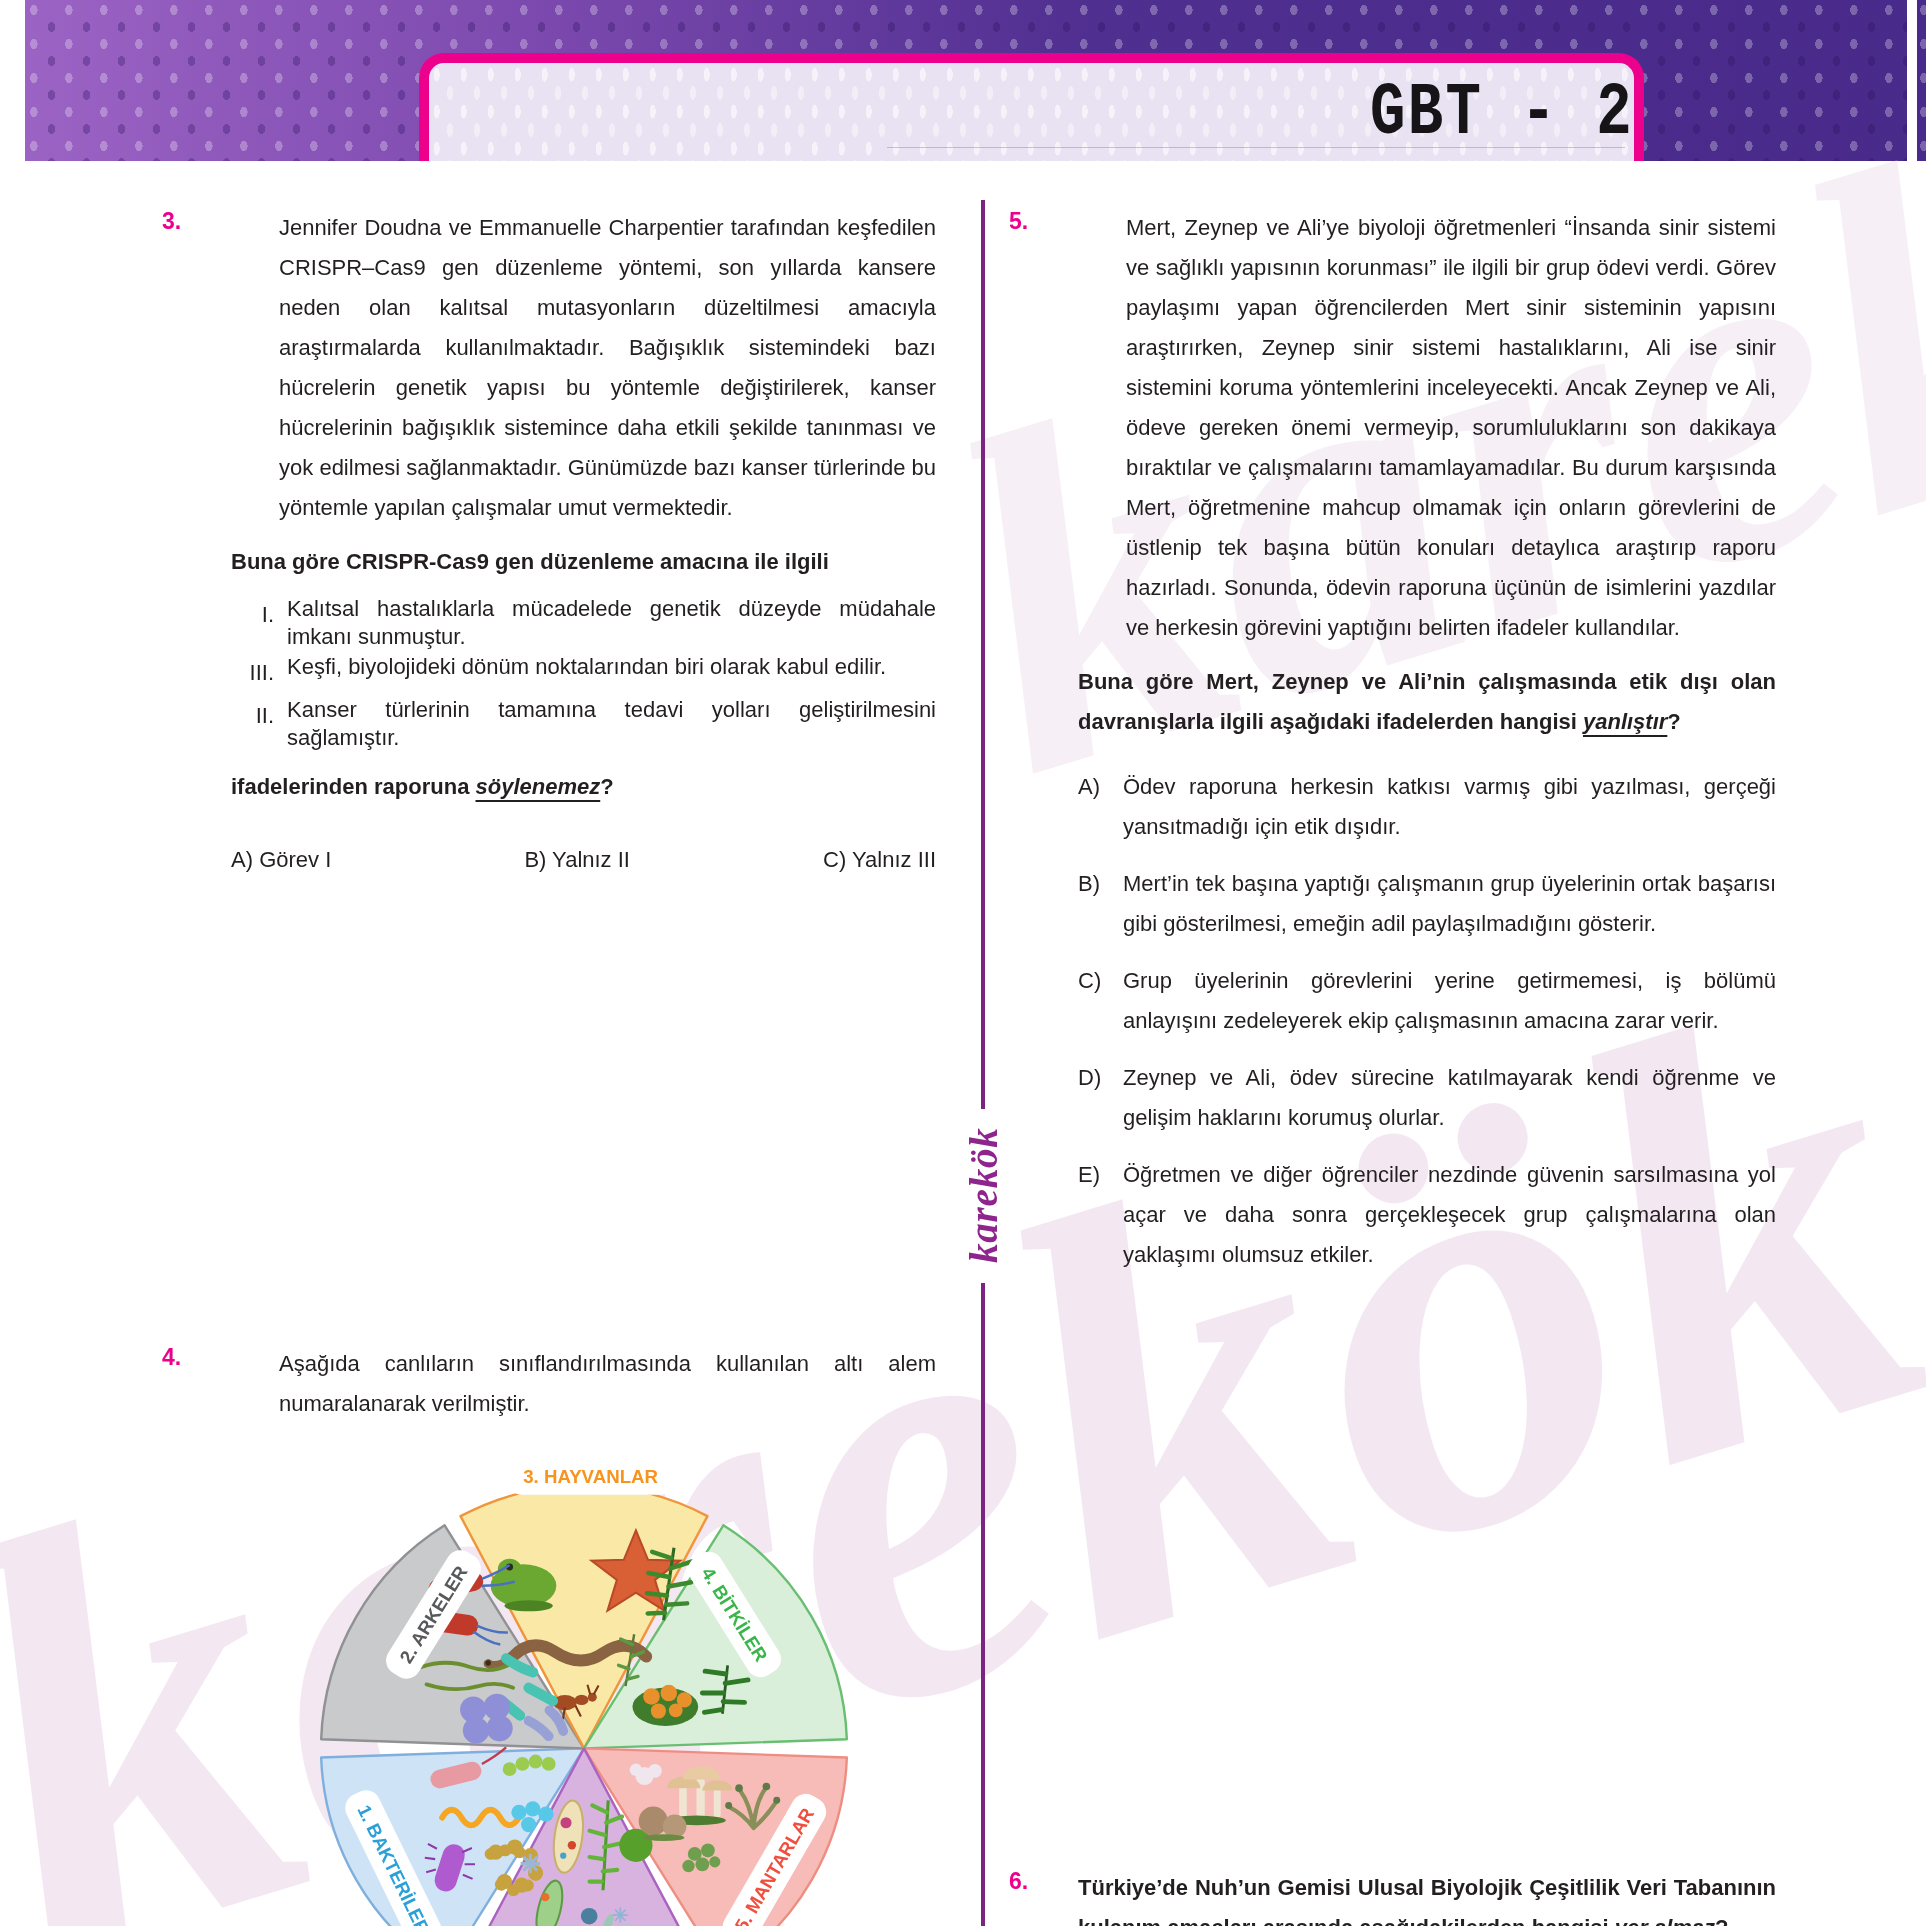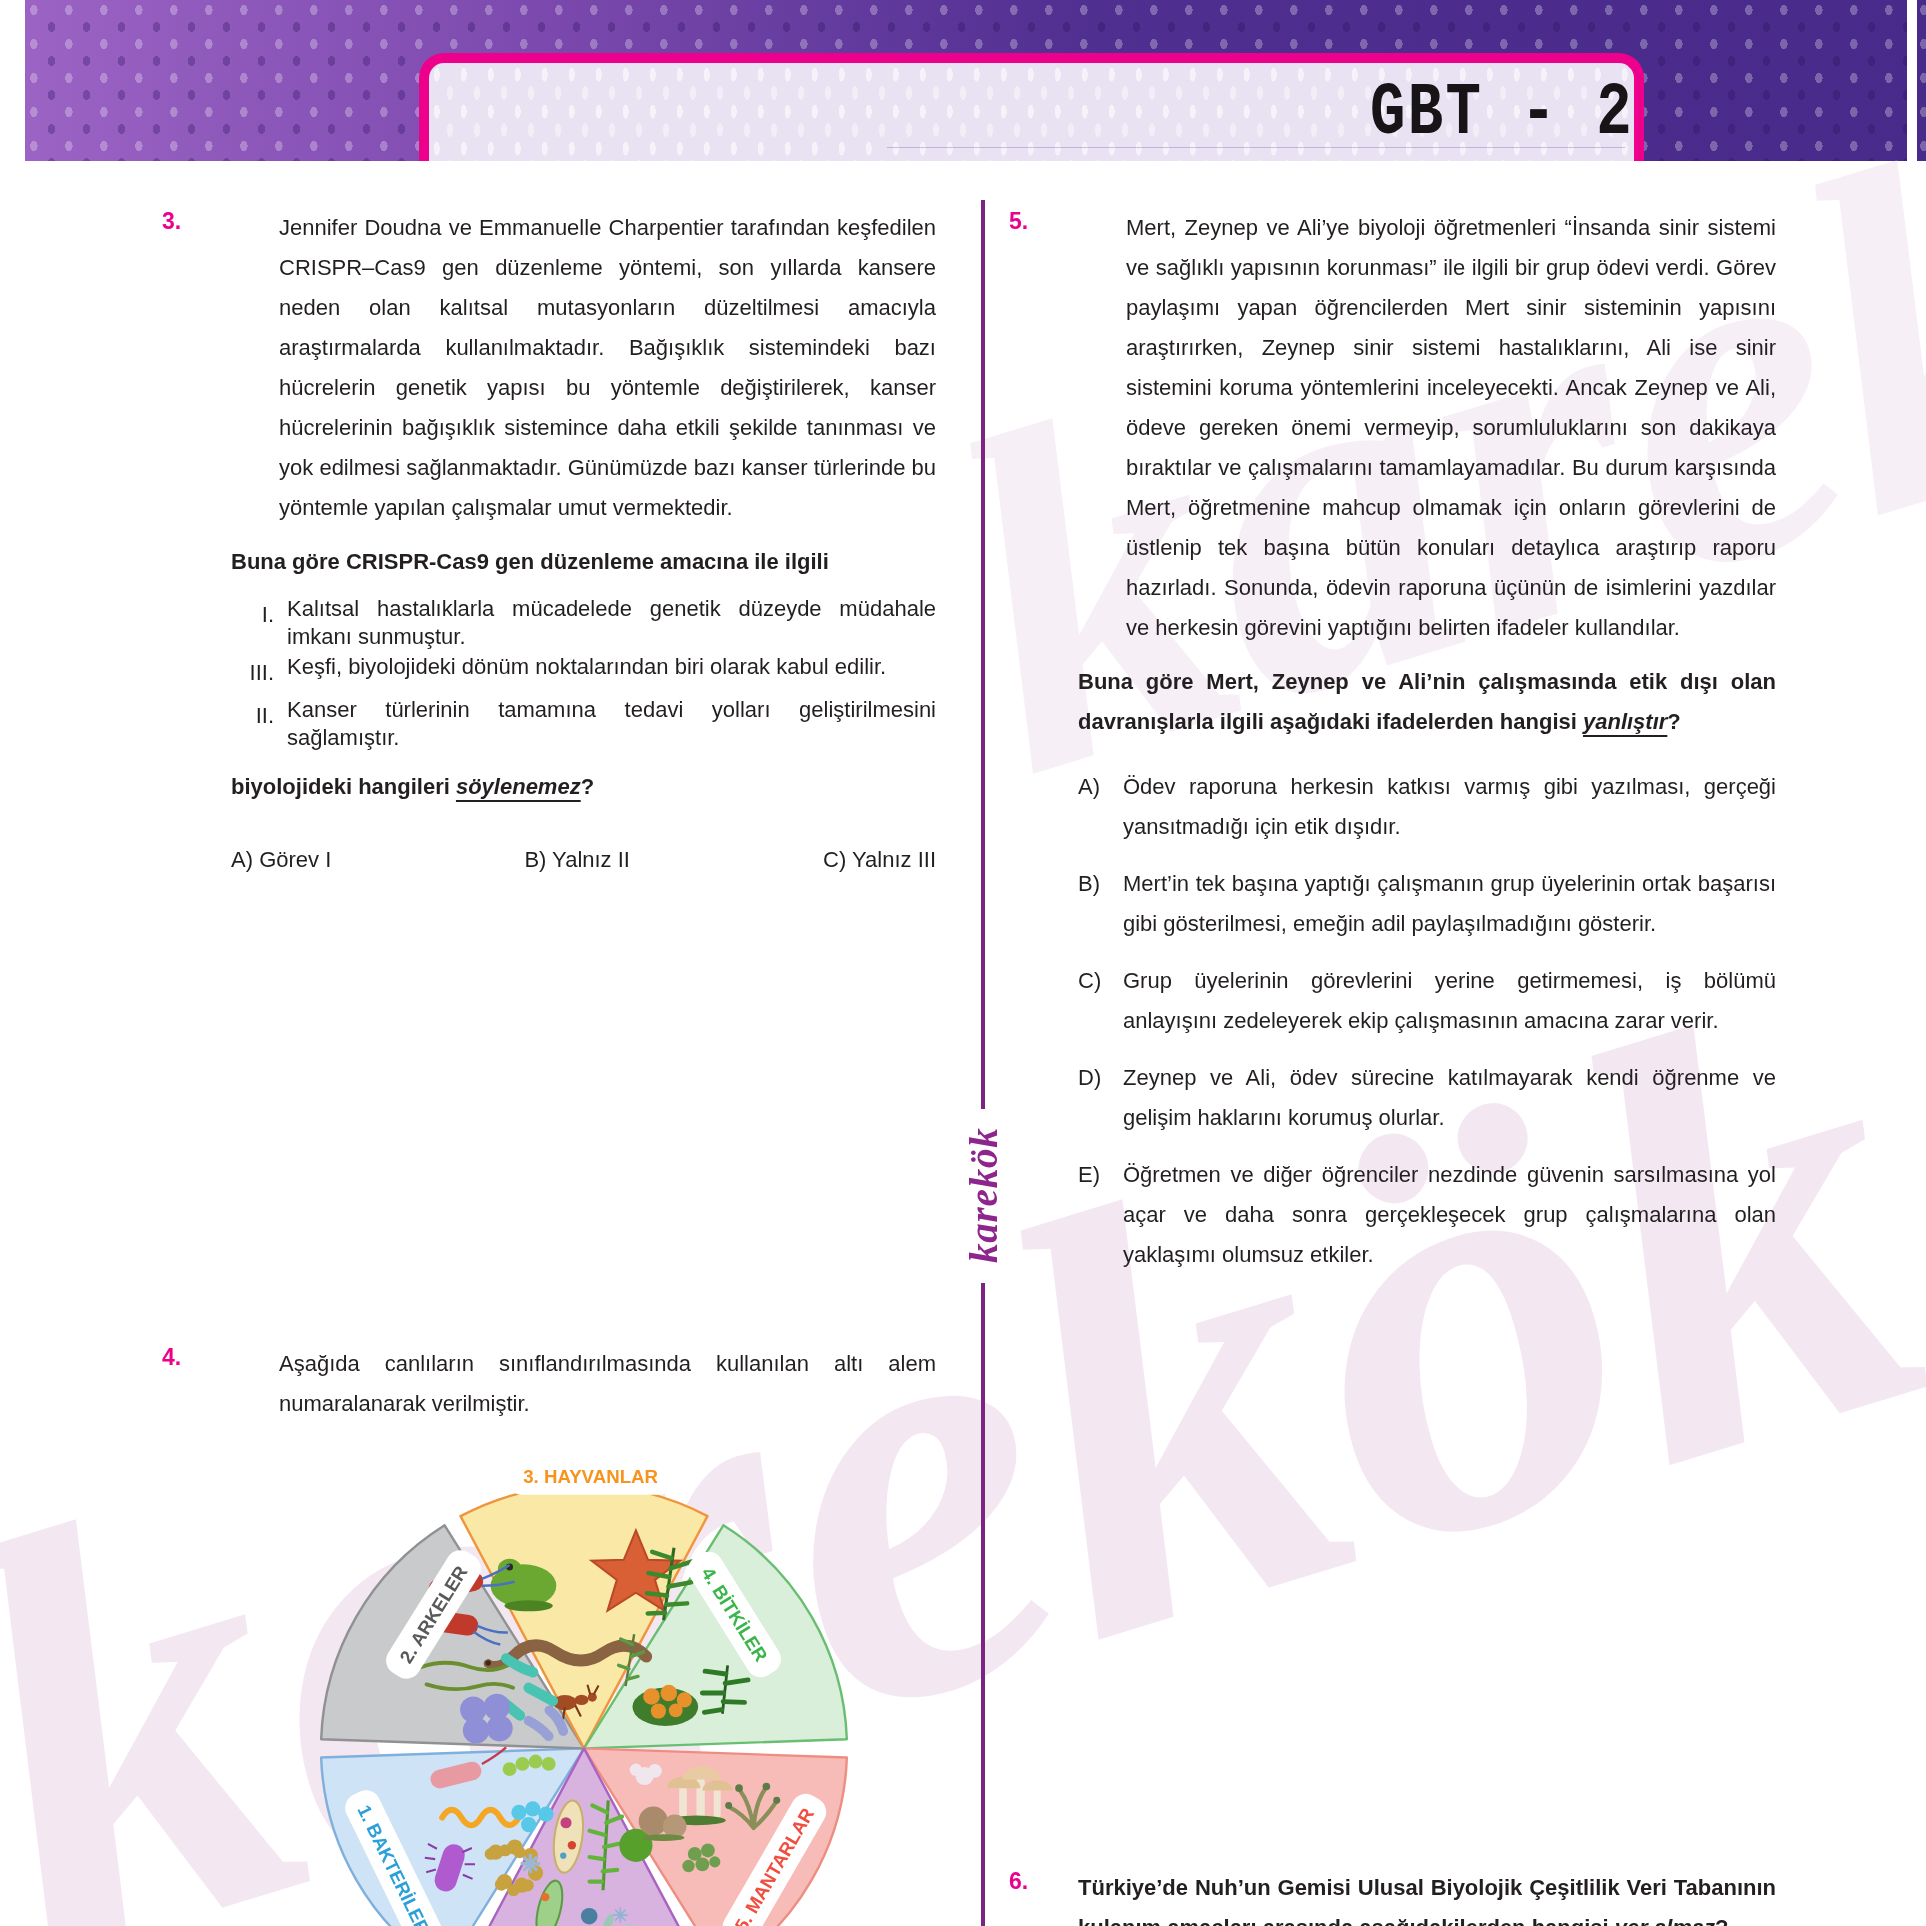--- a/index.html
+++ b/index.html
@@ -126,21 +126,21 @@
       </div>
       <div class="statement">
         <span class="st-marker">III.</span>
         <span class="st-text">Keşfi, biyolojideki dönüm noktalarından biri olarak kabul edilir.</span>
       </div>
       <div class="statement">
         <span class="st-marker">II.</span>
         <span class="st-text">Kanser türlerinin tamamına tedavi yolları geliştirilmesini sağlamıştır.</span>
       </div>
     </div>
-    <div class="closing"><span>biyolojideki hangileri </span><span class="uline">söylenemez</span><span>?</span></div>
+    <div class="closing"><span>ifadelerinden raporuna </span><span class="uline">söylenemez</span><span>?</span></div>
     <div class="optrow optrow-1">
       <span><span>A)</span> <span>Görev I</span></span>
       <span><span>B)</span> <span>Yalnız II</span></span>
       <span><span>C)</span> <span>Yalnız III</span></span>
     </div>
   </div>
 
   <div class="q q4block">
     <div class="q-number">4.</div>
     <div class="para">Aşağıda canlıların sınıflandırılmasında kullanılan altı alem numaralanarak verilmiştir.</div>

